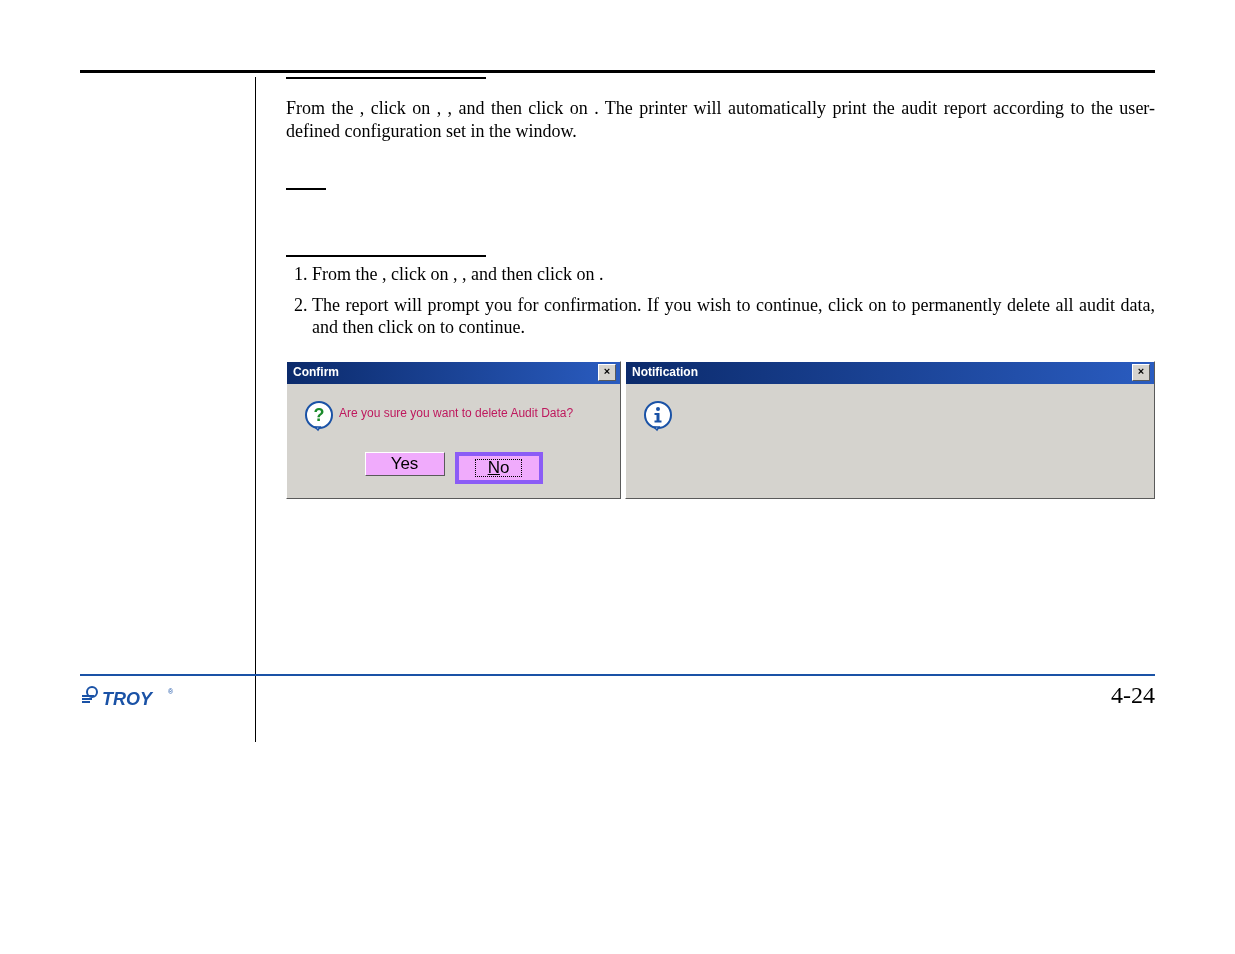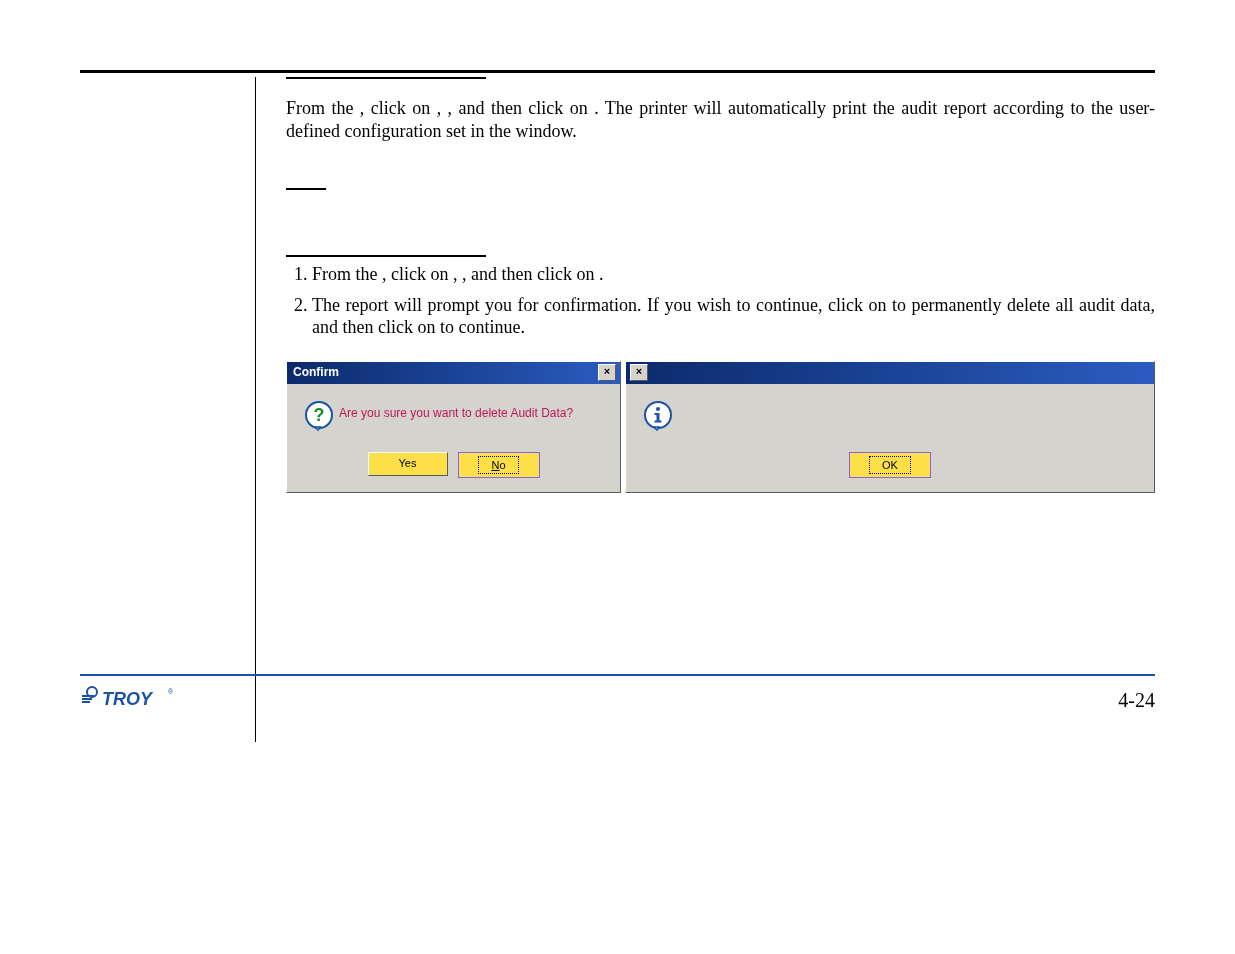--- a/index.html
+++ b/index.html
@@ -128,35 +128,35 @@
   }
   .btn-row {
     display: flex;
     justify-content: center;
     gap: 10px;
     margin-top: 20px;
   }
   .win-btn {
     min-width: 78px;
     height: 22px;
-    background: #fde047;
+    background: #f0abfc;
     border-top: 1px solid #fff;
     border-left: 1px solid #fff;
     border-right: 1px solid #5a5a5a;
     border-bottom: 1px solid #5a5a5a;
     font-family: Tahoma, Arial, sans-serif;
-    font-size: 11px;
+    font-size: 17px;
     color: #000;
     display: flex;
     align-items: center;
     justify-content: center;
     cursor: default;
   }
   .win-btn.default {
-    border: 1px solid #8b5cf6;
+    border: 4px solid #8b5cf6;
     padding: 1px;
   }
   .win-btn.default .inner {
     border: 1px dotted #000;
     padding: 0 12px;
     line-height: 16px;
   }
   .underline-first::first-letter { text-decoration: underline; }
 
   
@@ -169,25 +169,25 @@
     right: 80px;
     bottom: 30px;
   }
   .footer-rule {
     border-top: 2px solid #1a52a6;
     margin-bottom: 6px;
   }
   .footer-row {
     display: flex;
     justify-content: space-between;
-    align-items: flex-end;
+    align-items: flex-start;
   }
   .page-num {
     font-family: "Times New Roman", Times, serif;
-    font-size: 20px;
+    font-size: 24px;
     color: #000;
   }
   .troy-logo {
     display: inline-flex;
     align-items: center;
     color: #1a52a6;
   }
 </style>
 </head>
 <body>
@@ -240,38 +240,34 @@
               <div class="win-btn underline-first">Yes</div>
               <div class="win-btn default">
                 <span class="inner underline-first">No</span>
               </div>
             </div>
           </div>
         </div>
 
         <div class="dlg dlg-notify">
           <div class="titlebar">
+            <span class="titlebar-text">Notification</span>
             <span class="close-btn">×</span>
           </div>
           <div class="dlg-body">
             <div class="dlg-row">
               <div class="dlg-icon-wrap">
                 <svg class="icon-svg" width="32" height="32" viewBox="0 0 32 32">
                   <circle cx="16" cy="15" r="13" fill="#ffffff" stroke="#1a52a6" stroke-width="2"></circle>
                   <path d="M15 30 L12 27 L17 27 Z" fill="#ffffff" stroke="#1a52a6" stroke-width="1.5"></path>
                   <circle cx="16" cy="9" r="2" fill="#1a52a6"></circle>
                   <rect x="14.5" y="13" width="3" height="9" fill="#1a52a6"></rect>
                   <rect x="12.5" y="20.5" width="7" height="2" fill="#1a52a6"></rect>
                   <rect x="12.5" y="13" width="4" height="2" fill="#1a52a6"></rect>
                 </svg>
-              </div>
-            </div>
-            <div class="btn-row">
-              <div class="win-btn default">
-                <span class="inner">OK</span>
               </div>
             </div>
           </div>
         </div>
 
       </div>
 
     </div>
   </div>
 

